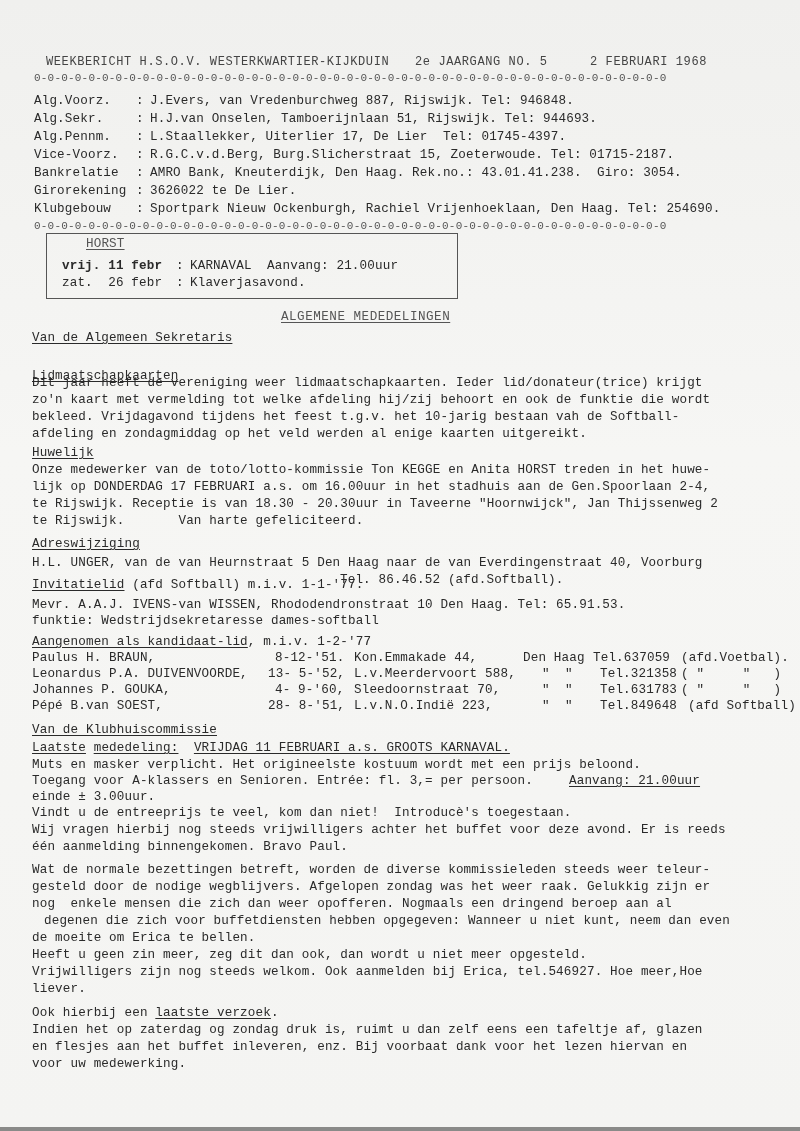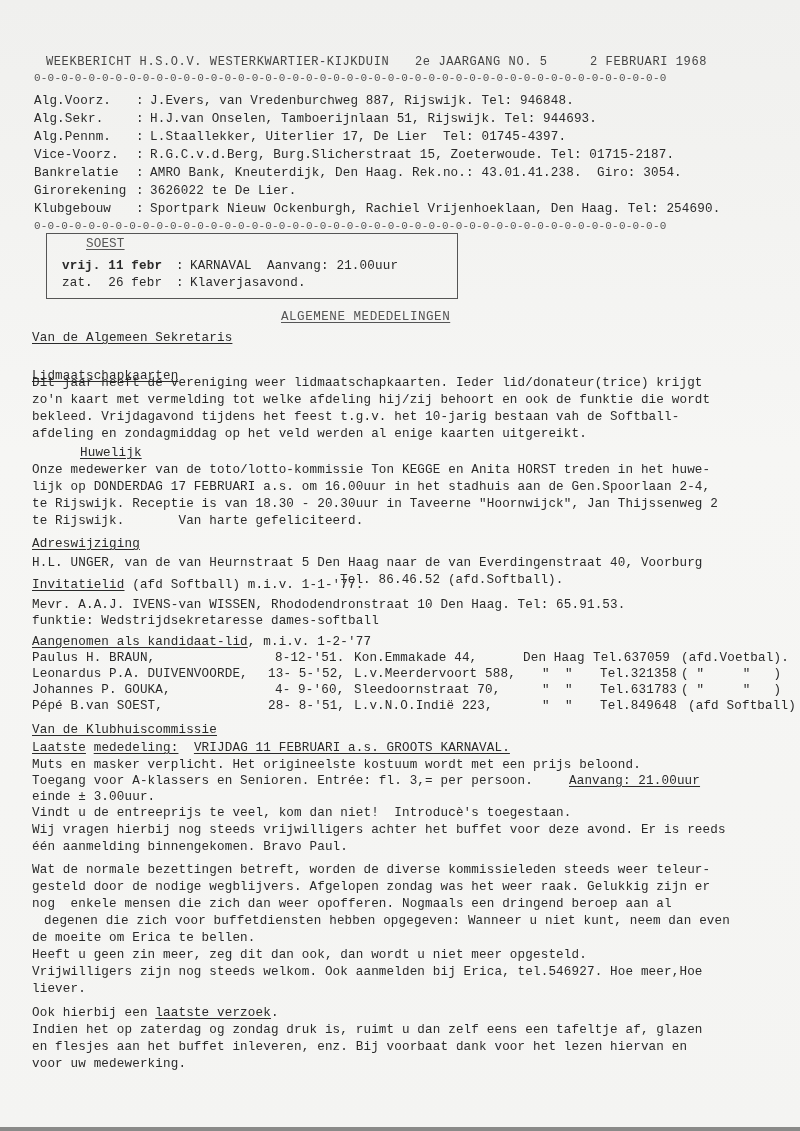--- a/index.html
+++ b/index.html
@@ -56,39 +56,39 @@
     <div class="ln" style="left:136px;top:184px;">:</div>
     <div class="ln" style="left:150px;top:184px;">3626022 te De Lier.</div>
 
     <div class="ln" style="left:34px;top:202px;">Klubgebouw</div>
     <div class="ln" style="left:136px;top:202px;">:</div>
     <div class="ln" style="left:150px;top:202px;">Sportpark Nieuw Ockenburgh, Rachiel Vrijenhoeklaan, Den Haag. Tel: 254690.</div>
   </div>
   <div class="ln sep" style="left:34px;top:219px;">0-0-0-0-0-0-0-0-0-0-0-0-0-0-0-0-0-0-0-0-0-0-0-0-0-0-0-0-0-0-0-0-0-0-0-0-0-0-0-0-0-0-0-0-0-0-0</div>
 
   <div class="agenda-box"></div>
-  <div class="ln u faint" style="left:86px;top:237px;">SOEST</div>
+  <div class="ln u faint" style="left:86px;top:237px;">HORST</div>
   <div class="ln" style="left:62px;top:259px;font-weight:bold;">vrij. 11 febr</div>
   <div class="ln" style="left:176px;top:259px;">:</div>
   <div class="ln" style="left:190px;top:259px;">KARNAVAL  Aanvang: 21.00uur</div>
   <div class="ln" style="left:62px;top:276px;">zat.  26 febr</div>
   <div class="ln" style="left:176px;top:276px;">:</div>
   <div class="ln" style="left:190px;top:276px;">Klaverjasavond.</div>
 
   <div class="ln u faint" style="left:281px;top:310px;letter-spacing:0.5px;">ALGEMENE MEDEDELINGEN</div>
 
   <div class="ln u" style="left:32px;top:331px;">Van de Algemeen Sekretaris</div>
 
   <div class="ln u" style="left:32px;top:358px;margin-top:11px;">Lidmaatschapkaarten</div>
   <div class="ln" style="left:32px;top:376px;">Dit jaar heeft de vereniging weer lidmaatschapkaarten. Ieder lid/donateur(trice) krijgt</div>
   <div class="ln" style="left:32px;top:393px;">zo'n kaart met vermelding tot welke afdeling hij/zij behoort en ook de funktie die wordt</div>
   <div class="ln" style="left:32px;top:410px;">bekleed. Vrijdagavond tijdens het feest t.g.v. het 10-jarig bestaan vah de Softball-</div>
   <div class="ln" style="left:32px;top:427px;">afdeling en zondagmiddag op het veld werden al enige kaarten uitgereikt.</div>
 
-  <div class="ln u" style="left:32px;top:446px;margin-left:48px;">Huwelijk</div>
+  <div class="ln u" style="left:32px;top:446px;">Huwelijk</div>
   <div class="ln" style="left:32px;top:463px;">Onze medewerker van de toto/lotto-kommissie Ton KEGGE en Anita HORST treden in het huwe-</div>
   <div class="ln" style="left:32px;top:480px;">lijk op DONDERDAG 17 FEBRUARI a.s. om 16.00uur in het stadhuis aan de Gen.Spoorlaan 2-4,</div>
   <div class="ln" style="left:32px;top:497px;">te Rijswijk. Receptie is van 18.30 - 20.30uur in Taveerne "Hoornwijck", Jan Thijssenweg 2</div>
   <div class="ln" style="left:32px;top:514px;">te Rijswijk.       Van harte gefeliciteerd.</div>
 
   <div class="ln u" style="left:32px;top:537px;">Adreswijziging</div>
   <div class="ln" style="left:32px;top:556px;">H.L. UNGER, van de van Heurnstraat 5 Den Haag naar de van Everdingenstraat 40, Voorburg</div>
   <div class="ln" style="left:340px;top:573px;">Tel. 86.46.52 (afd.Softball).</div>
 
   <div class="ln" style="left:32px;top:578px;"><span class="u">Invitatielid</span><span> (afd Softball) m.i.v. 1-1-'77.</span></div>

